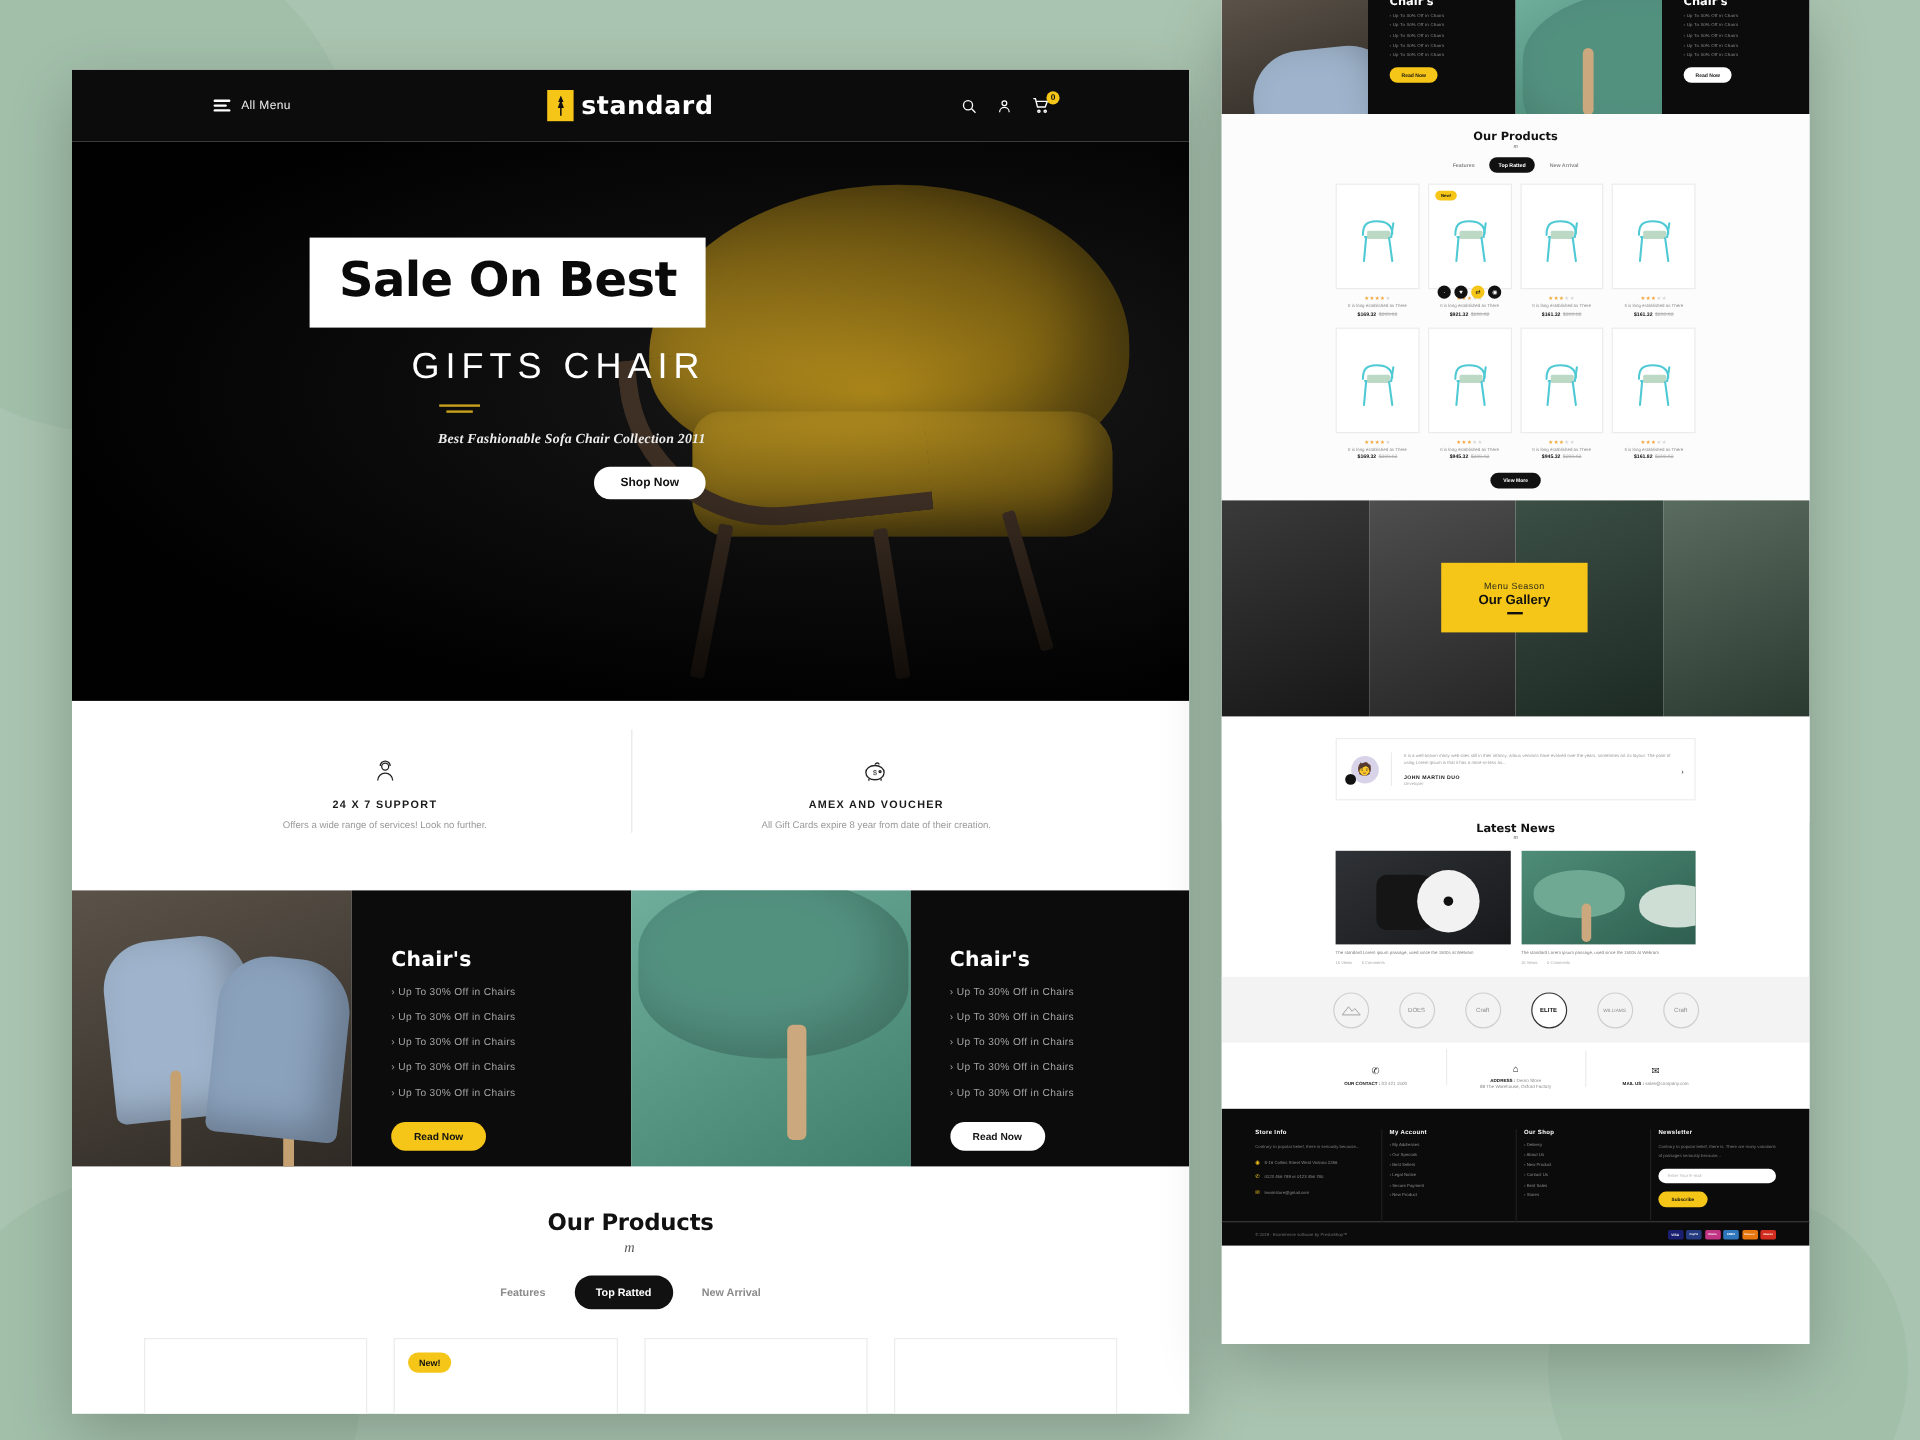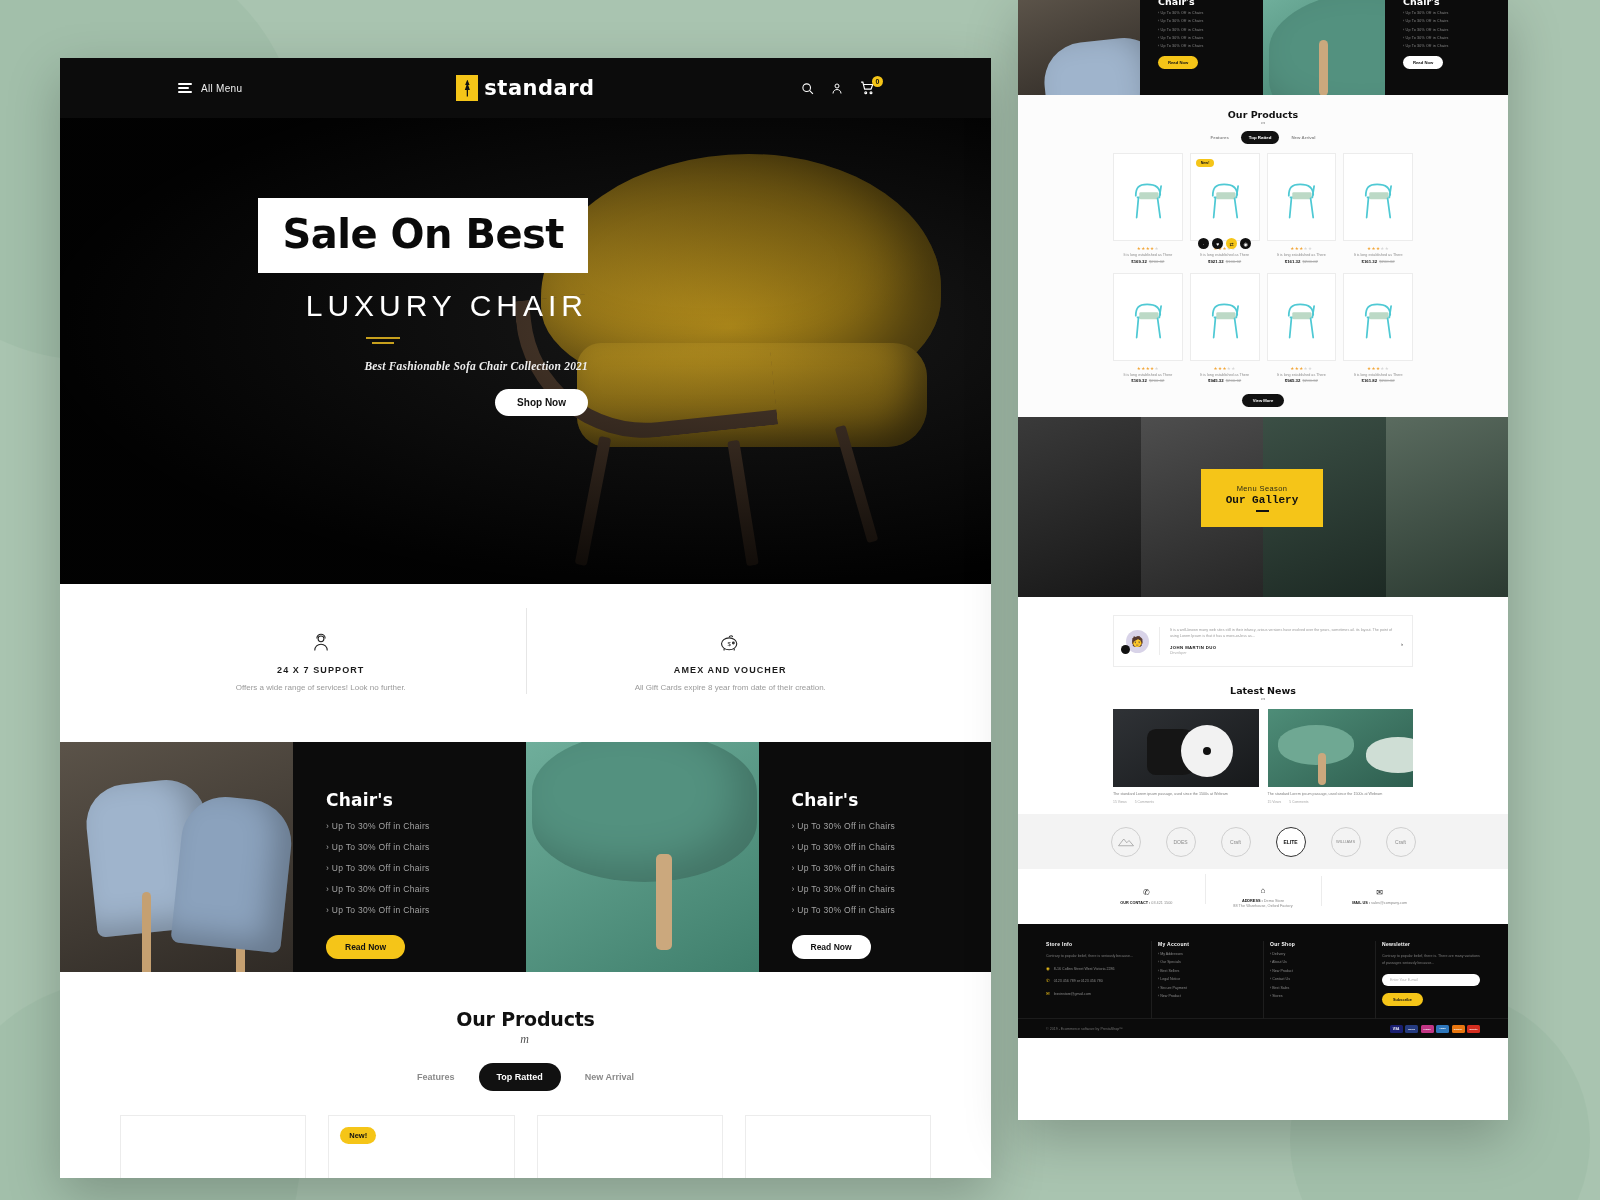--- a/index.html
+++ b/index.html
@@ -178,21 +178,21 @@
   .g-cell { flex:1; position:relative; overflow:hidden; }
   .g1 { background:linear-gradient(160deg,#3a3a3a,#171717); }
   .g2 { background:linear-gradient(160deg,#4e4e4e,#262626); }
   .g3 { background:linear-gradient(160deg,#3b4f45,#1d2a24); }
   .g4 { background:linear-gradient(160deg,#5a6b5f,#2b3a31); }
   .g-card { position:absolute; left:183px; top:52px; width:122px; height:58px;
      background:#f5c518; display:flex; flex-direction:column; align-items:center;
      justify-content:center; }
   .g-s1 { font-size:7.5px; color:#2b2b18; letter-spacing:.4px; }
   .g-s2 { font-size:11px; font-weight:700; color:#111; margin-top:1px;
-     font-family:Liberation Mono, monospace; }
+     font-family:Liberation Sans, sans-serif; }
   .g-rule{ width:13px; height:1.4px; background:#111; margin-top:4px; }
 
   .r-testi { padding:18px 95px; background:#fff; }
   .t-box { border:1px solid #ededed; padding:11px 12px; display:flex; gap:10px;
            align-items:center; position:relative; }
   .t-av { width:23px; height:23px; border-radius:50%; background:#d8d3e8;
      display:flex; align-items:center; justify-content:center; font-size:10px; flex:none;
      position:relative; }
   .t-av:before{ content:""; position:absolute; left:-5px; bottom:-1px; width:9px; height:9px;
      background:#111; border-radius:50%; }
@@ -312,24 +312,24 @@
       <div class="chair-seat"></div>
         <div class="chair-cush"></div>
         <div class="chair-arm"></div>
       <div class="leg l1"></div>
         <div class="leg l2"></div>
         <div class="leg l3"></div>
     </div>
     <div class="hero-vig"></div>
     <div class="hero-copy">
       <div class="hero-tag">Sale On Best</div>
-      <div class="hero-sub">LUXURY CHAIR</div>
+      <div class="hero-sub">GIFTS CHAIR</div>
       <div class="hero-rule"></div>
       <div class="hero-rule2"></div>
-      <div class="hero-ital">Best Fashionable Sofa Chair Collection 2021</div>
+      <div class="hero-ital">Best Fashionable Sofa Chair Collection 2011</div>
       <a class="shop-btn">Shop Now</a>
     </div>
   </div>
 
   <div class="features">
     <div class="feat">
       <div class="feat-ic">
         <svg width="20" height="20" viewBox="0 0 24 24" fill="none" stroke="#222" stroke-width="1.3">
             <circle cx="12" cy="7" r="3.5"></circle>
             <path d="M4.5 21c0-4.5 3.4-7.5 7.5-7.5s7.5 3 7.5 7.5"></path>

